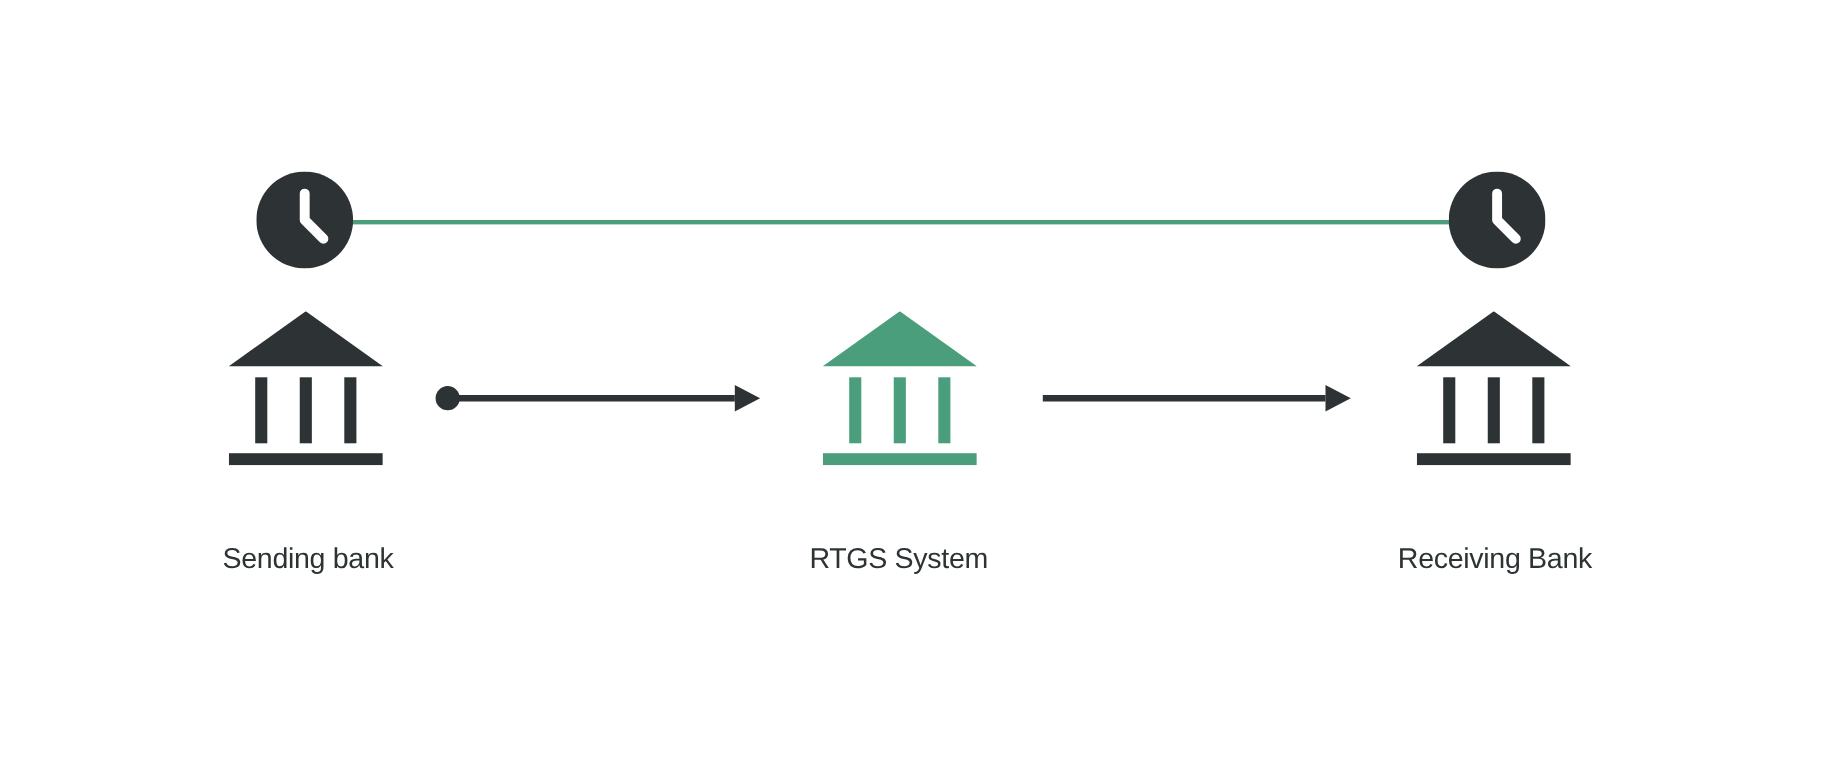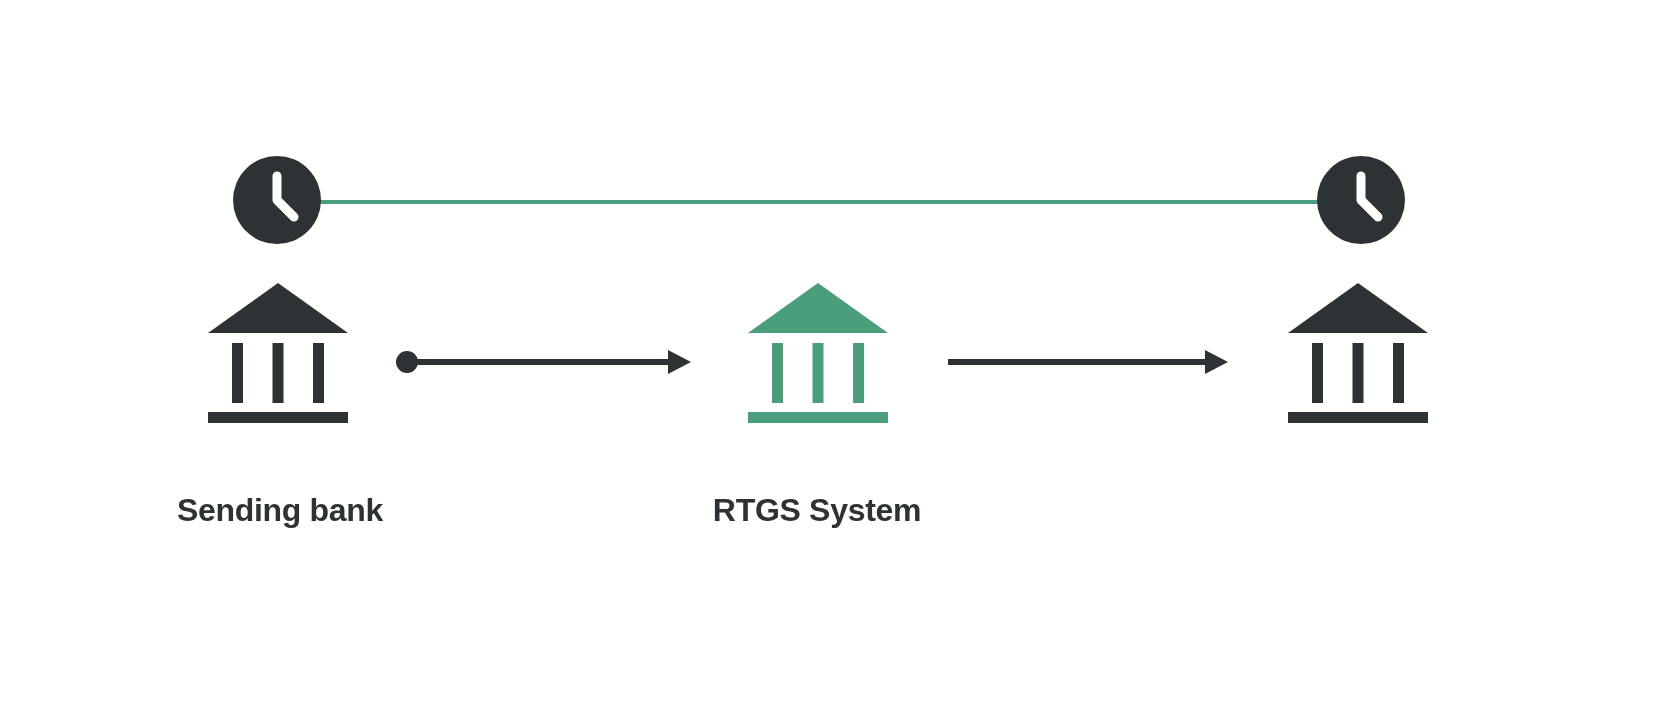--- a/index.html
+++ b/index.html
@@ -60,22 +60,22 @@
   .arrow.second { left: 946px; width: 284px; }
   .arrow svg { display: block; width: 100%; height: 100%; }
   .arrow .stroke { stroke: var(--dark, #2d3334); stroke-width: 6; }
   .arrow .fill { fill: var(--dark, #2d3334); }
 
   
   .node-label {
     top: 492px;
     width: 400px;
     text-align: center;
-    font-size: 32px;
-    font-weight: bold;
+    font-size: 26px;
+    font-weight: normal;
     letter-spacing: -0.3px;
     color: var(--dark, #2d3334);
   }
   .node-label.pos-1 { left: 80px; }
   .node-label.pos-2 { left: 617px; }
   .node-label.pos-3 { left: 1159px; }
 </style>
 </head>
 <body>
 
@@ -137,14 +137,15 @@
 
   <div class="abs arrow second">
     <svg viewBox="0 0 284 28" xmlns="http://www.w3.org/2000/svg">
       <line class="stroke" x1="2" y1="14" x2="259" y2="14"></line>
       <polygon class="fill" points="259,2 259,26 282,14"></polygon>
     </svg>
   </div>
 
   <div class="abs node-label pos-1">Sending bank</div>
   <div class="abs node-label pos-2">RTGS System</div>
+  <div class="abs node-label pos-3">Receiving Bank</div>
 
 </div>
 
 </body></html>

